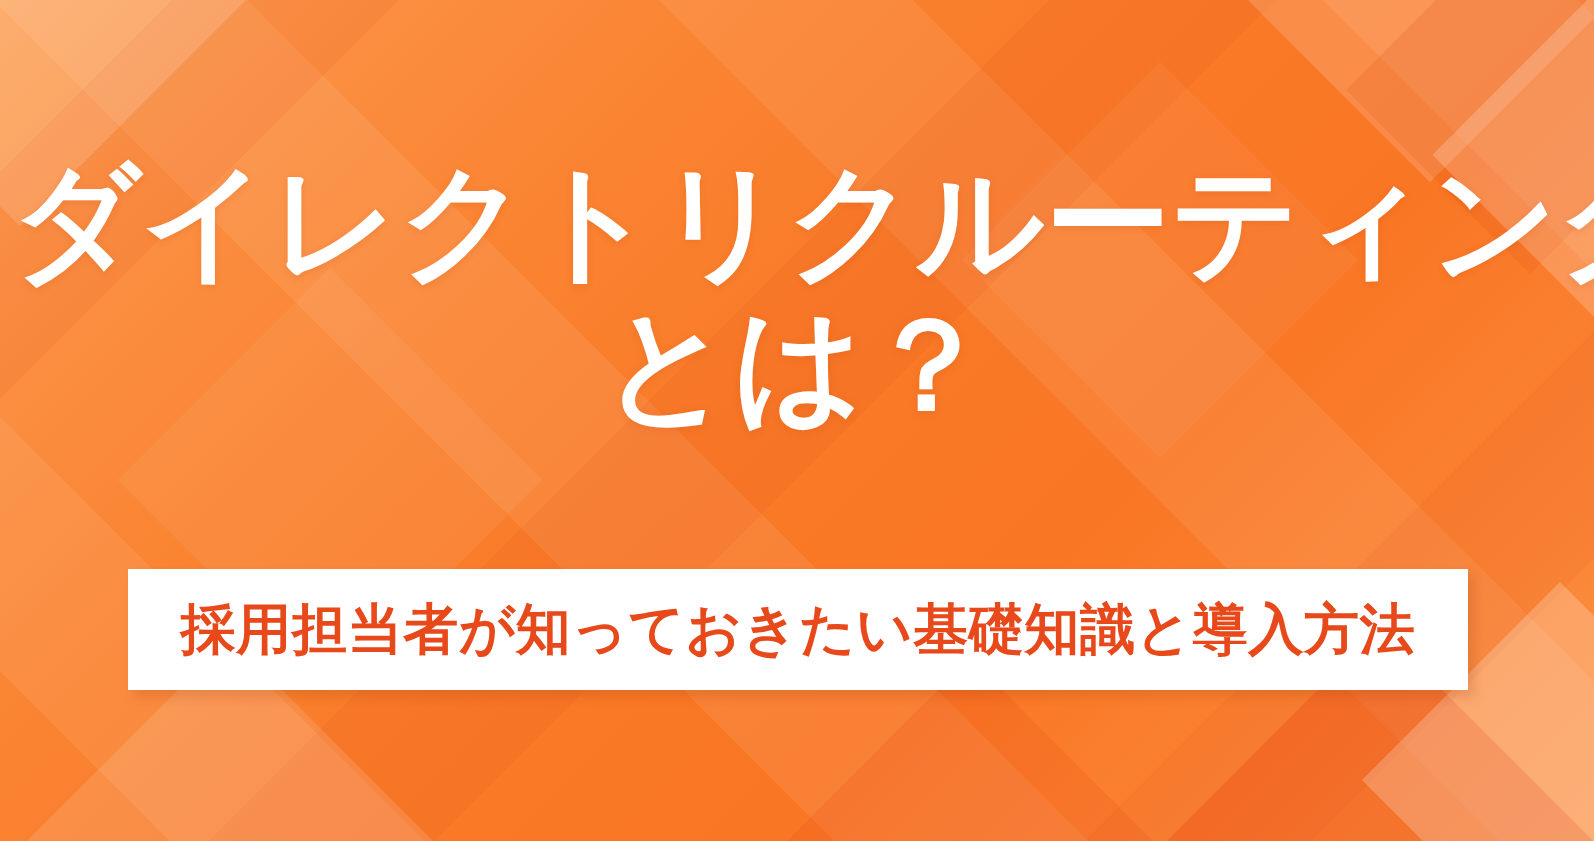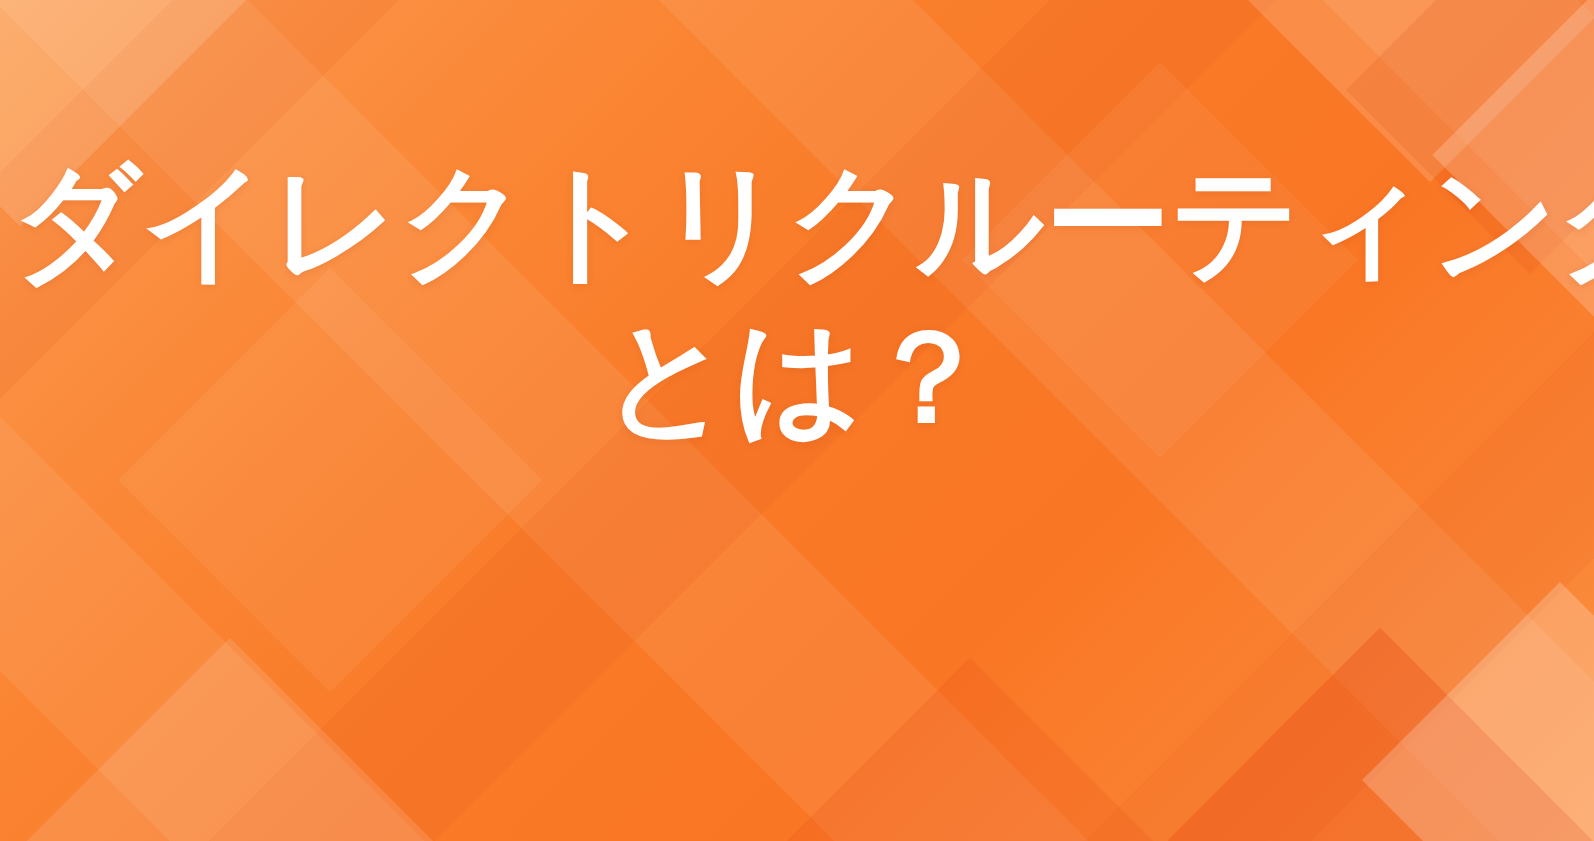--- a/index.html
+++ b/index.html
@@ -82,21 +82,20 @@
   }
   #title-line-1 {
     display: block;
     font-size: 128px;
     white-space: nowrap;
     transform: scaleX(0.985);
   }
   #title-line-2 {
     display: block;
     font-size: 128px;
-    margin-top: 12px;
   }
 
   #subtitle-box {
     position: absolute;
     left: 128px;
     top: 569px;
     width: 1340px;
     height: 121px;
     background: #ffffff;
     box-shadow: 6px 7px 10px rgba(150,55,10,0.18);
@@ -134,15 +133,18 @@
       <div class="sq" style="left: 180px; top: 330px; width: 300px; height: 300px; background: rgba(255, 255, 255, 0.06);"></div>
     </div>
 
   <div id="content">
 
     <div id="title-block">
       <span id="title-line-1">ダイレクトリクルーティング</span>
       <span id="title-line-2">とは？</span>
     </div>
 
+    <div id="subtitle-box">
+      <span id="subtitle-text">採用担当者が知っておきたい基礎知識と導入方法</span>
+    </div>
 
   </div>
 </div>
 
 </body></html>

